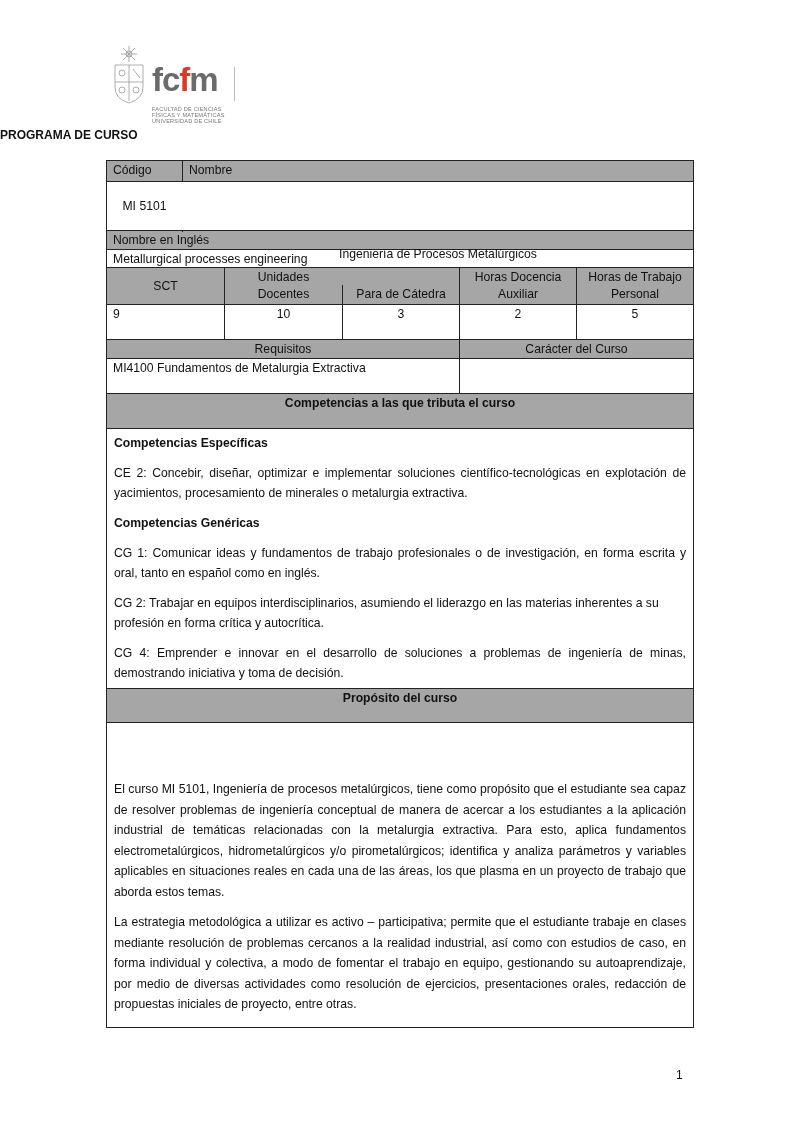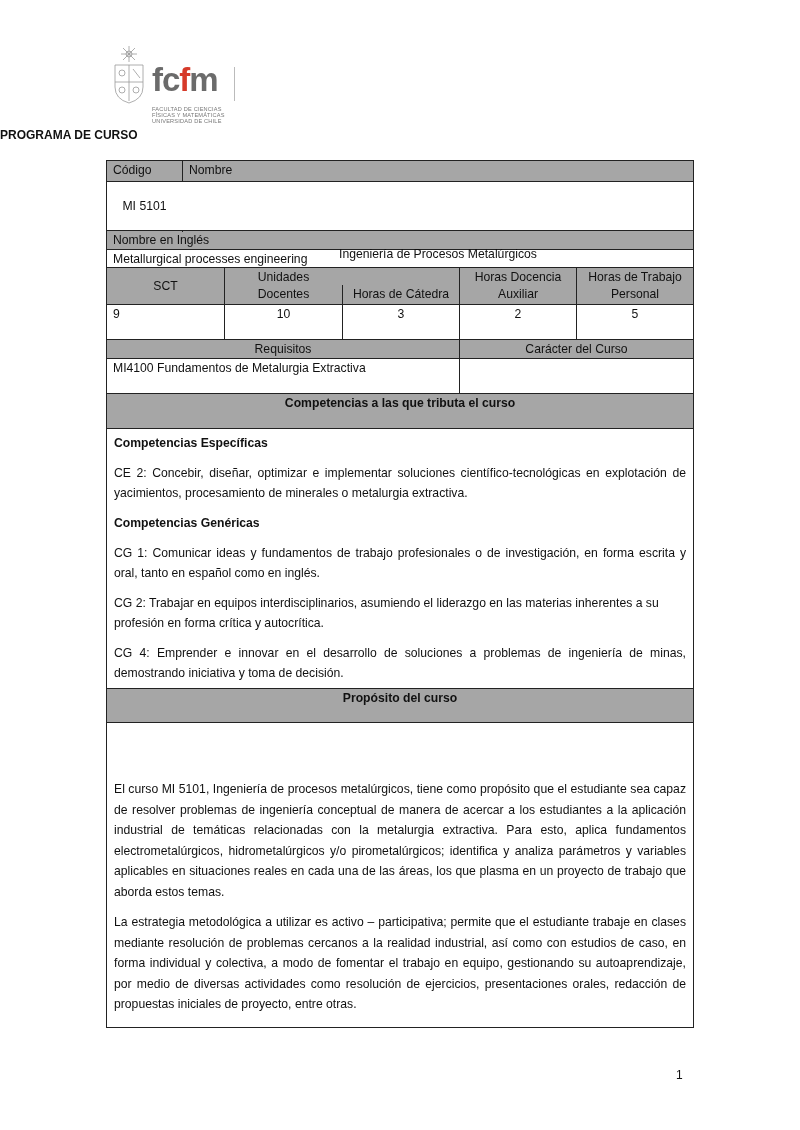--- a/index.html
+++ b/index.html
@@ -75,21 +75,21 @@
   <div class="row hdr" style="height:19px;">
     <div class="cell" style="flex:1;">Nombre en Inglés</div>
   </div>
   <div class="row" style="height:18px;">
     <div class="cell" style="flex:1;line-height:16px;">Metallurgical processes engineering</div>
   </div>
 
   <div class="row hdr" style="height:37px;align-items:flex-end;">
     <div class="cell center" style="width:117px;line-height:34px;">SCT</div>
     <div class="cell center" style="width:118px;">Unidades Docentes</div>
-    <div class="cell center" style="width:117px;">Horas de Cátedra</div>
+    <div class="cell center" style="width:117px;">Para de Cátedra</div>
     <div class="cell center" style="width:117px;">Horas Docencia Auxiliar</div>
     <div class="cell center" style="flex:1;">Horas de Trabajo Personal</div>
   </div>
   <div class="row" style="height:35px;">
     <div class="cell" style="width:117px;">9</div>
     <div class="cell center" style="width:118px;">10</div>
     <div class="cell center" style="width:117px;">3</div>
     <div class="cell center" style="width:117px;">2</div>
     <div class="cell center" style="flex:1;">5</div>
   </div>

